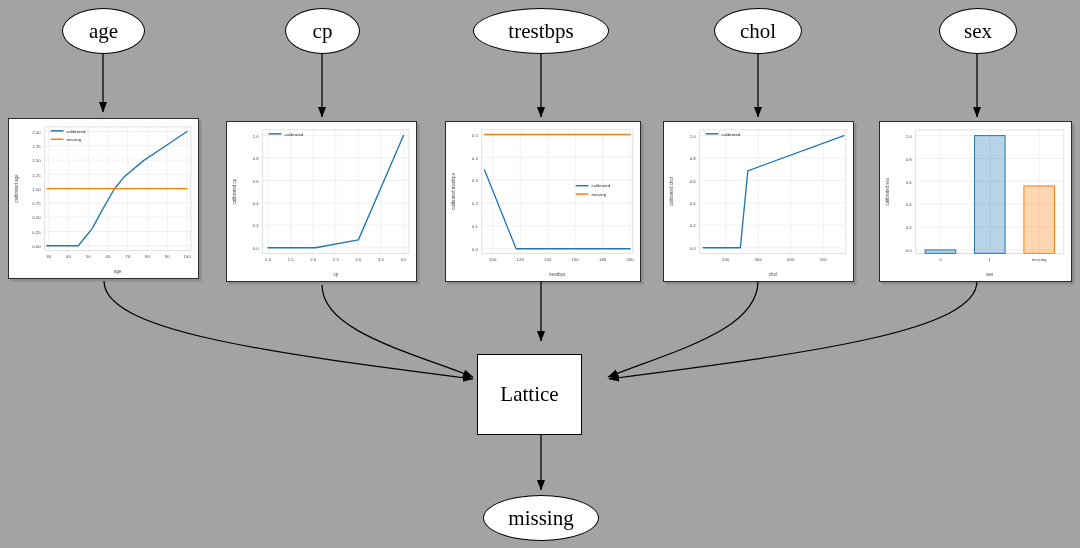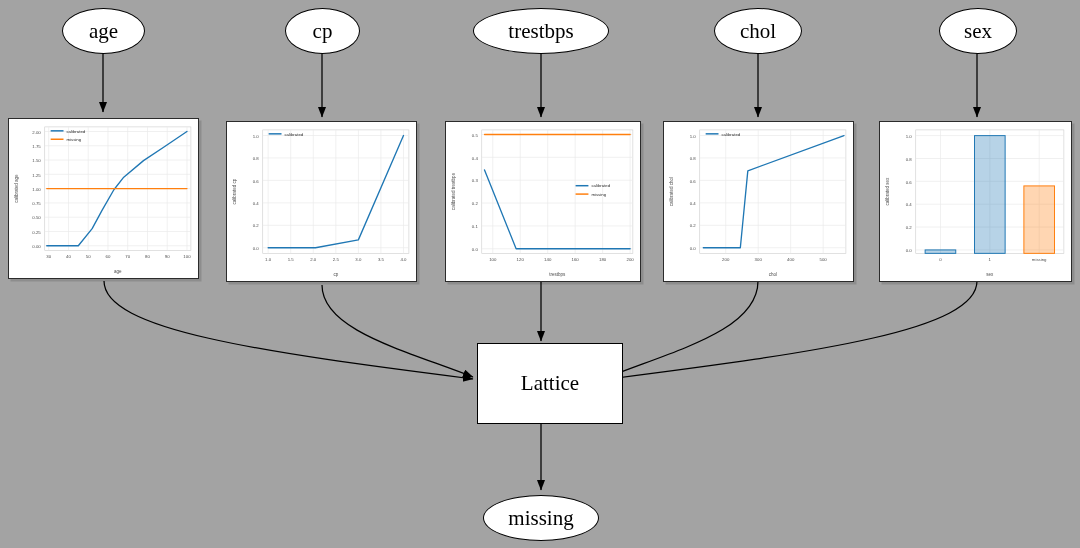--- a/index.html
+++ b/index.html
@@ -103,21 +103,21 @@
   </div>
 
   <div class="ellipse-node" style="left:714px; top:8px; width:88px; height:46px; font-size:21px;">
     <span>chol</span>
   </div>
 
   <div class="ellipse-node" style="left:939px; top:8px; width:78px; height:46px; font-size:21px;">
     <span>sex</span>
   </div>
 
-  <div class="box-node" style="left:477px; top:343px; width:146px; height:81px; font-size:21px;align-items:center;">
+  <div class="box-node" style="left:477px; top:354px; width:105px; height:81px; font-size:21px;align-items:center;">
     <span>Lattice</span>
   </div>
 
   <div class="ellipse-node" style="left:483px; top:495px; width:116px; height:46px; font-size:21px;">
     <span>missing</span>
   </div>
 
   <div class="plot-panel" style="left:8px; top:118px; width:191px; height:161px;">
     <svg class="plot-svg" viewBox="0 0 191 161">
         <rect x="36" y="8" width="148" height="125" fill="#ffffff" stroke="#cccccc" stroke-width="0.6"></rect>

